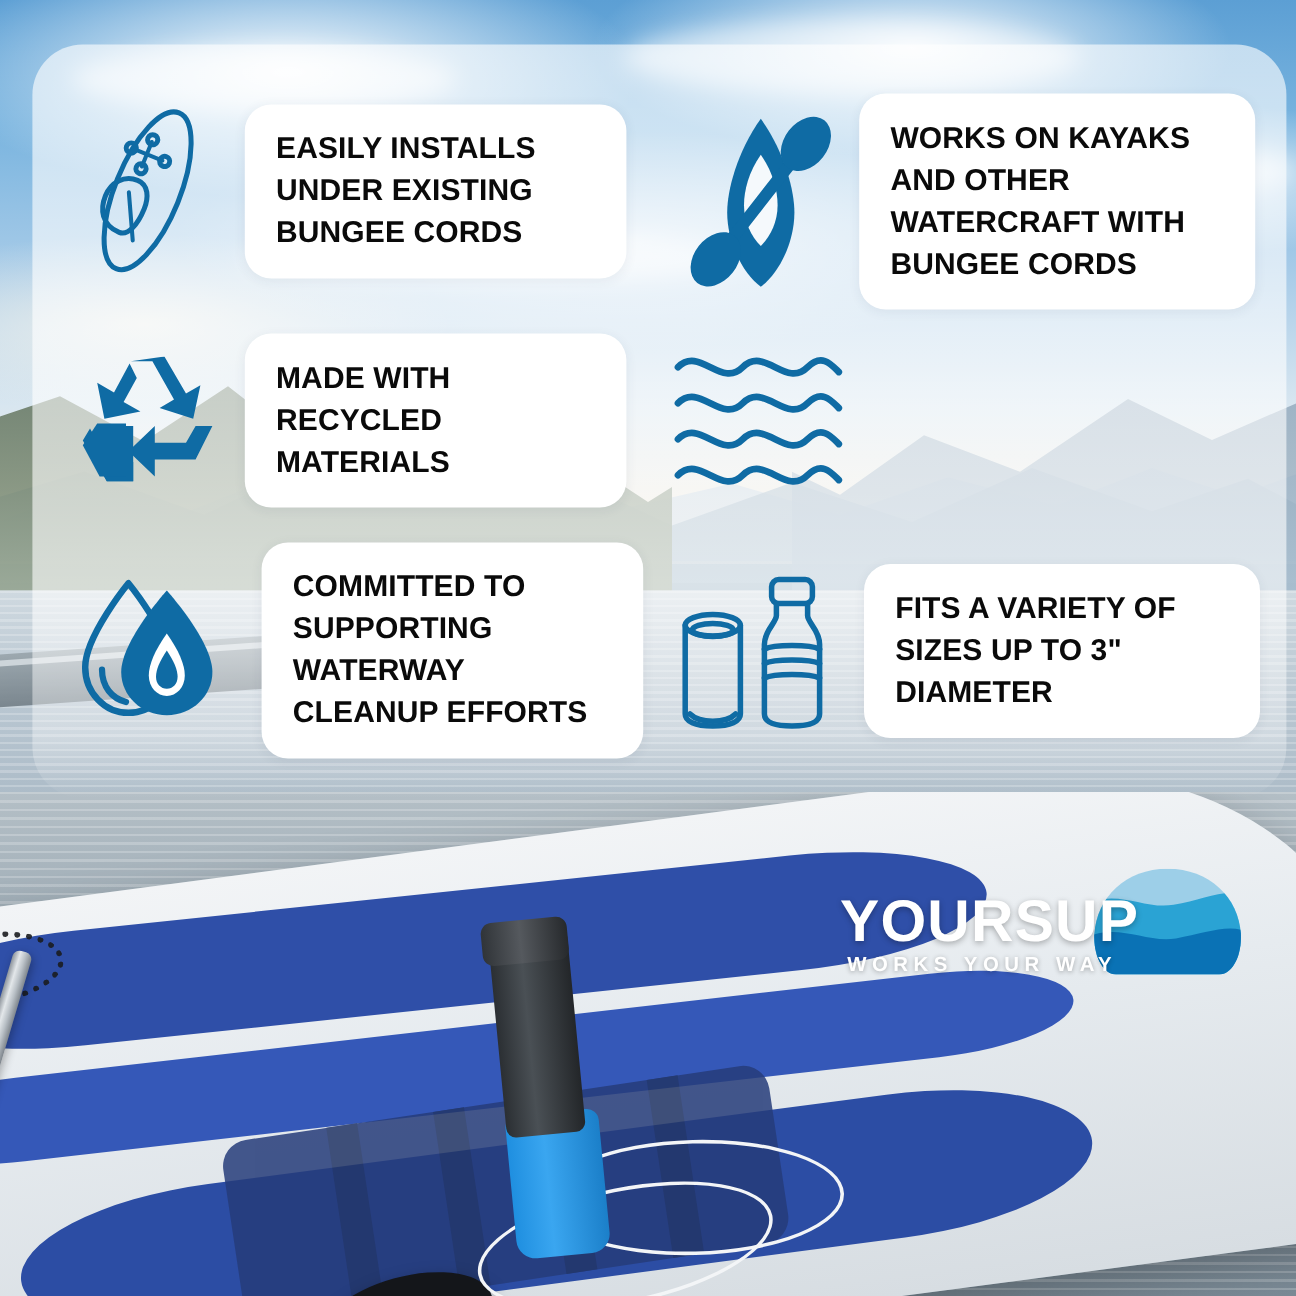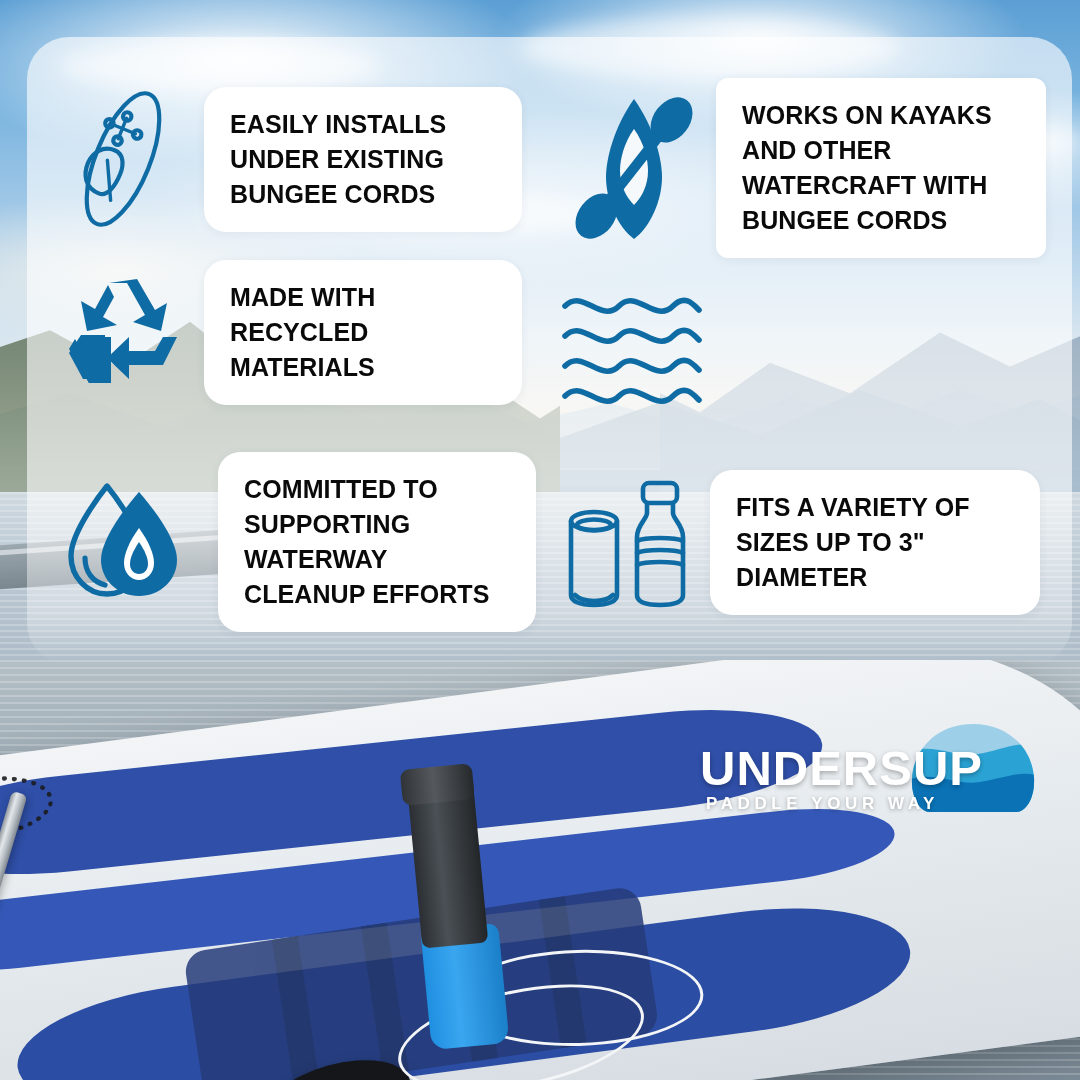--- a/index.html
+++ b/index.html
@@ -143,37 +143,37 @@
     letter-spacing:.1px; text-transform:uppercase; white-space:pre-line;
   }
 
   
   #f1 { left:48px;  top:84px;  }
   #f1 .ficon { width:150px; }
   #f1 .card { width:318px; margin-left:6px; }
 
   #f2 { left:560px; top:78px; }
   #f2 .ficon { width:148px; }
-  #f2 .card { width:330px; margin-left:8px;border-radius:12px; }
-
-  #f3 { left:48px;  top:260px;align-items:center; }
+  #f2 .card { width:330px; margin-left:8px; }
+
+  #f3 { left:48px;  top:278px;align-items:center; }
   #f3 .ficon { width:150px; }
   #f3 .card { width:318px; margin-left:6px; }
 
   #f4 { left:556px; top:286px; }
   #f4 .ficon { width:152px; }
   #f4 .card { width:330px; margin-left:8px; }
 
   #f5 { left:48px;  top:452px; }
   #f5 .ficon { width:150px; }
   #f5 .card { width:318px; margin-left:20px; }
 
   #f6 { left:548px; top:470px; }
   #f6 .ficon { width:160px; }
-  #f6 .card { width:330px; margin-left:2px; }
+  #f6 .card { width:330px; margin-left:12px; }
 
   
   .logo { position:absolute; left:700px; top:728px; width:340px; height:92px; }
   .logo-badge { position:absolute; right:2px; top:-6px; width:130px; height:92px; }
   .logo-wordmark {
     position:absolute; left:0; top:14px; width:340px;
     font-size:49px; font-weight:bold; letter-spacing:1px; color:#fff;
     line-height:52px; text-shadow:0 2px 5px rgba(0,0,0,.30);
   }
   .logo-tag {
@@ -344,17 +344,17 @@
         <clipPath id="badgeClip">
           <path d="M65 2 C100 2 124 26 126 56 C127 76 118 90 108 90 L22 90 C12 90 3 76 4 56 C6 26 30 2 65 2 Z"></path>
         </clipPath>
       </defs>
       <g clip-path="url(#badgeClip)">
         <rect x="0" y="0" width="130" height="92" fill="#9dcfe8"></rect>
         <path d="M0 30 C26 20 46 36 70 32 C94 28 112 18 130 24 L130 92 L0 92 Z" fill="#2aa3d4"></path>
         <path d="M0 58 C26 48 48 64 72 60 C96 56 114 48 130 54 L130 92 L0 92 Z" fill="#0a72b5"></path>
       </g>
     </svg>
-    <div class="logo-wordmark"><span>UNDER</span><span>SUP</span></div>
-    <div class="logo-tag">PADDLE YOUR WAY</div>
+    <div class="logo-wordmark"><span>YOUR</span><span>SUP</span></div>
+    <div class="logo-tag">WORKS YOUR WAY</div>
   </div>
 
 </div>
 
 </body></html>

